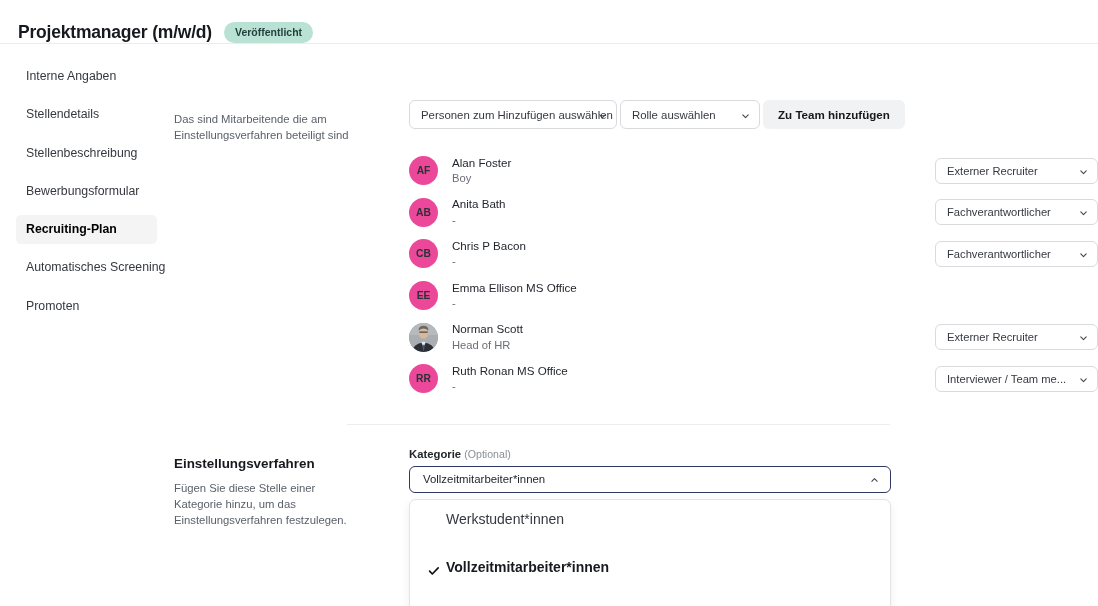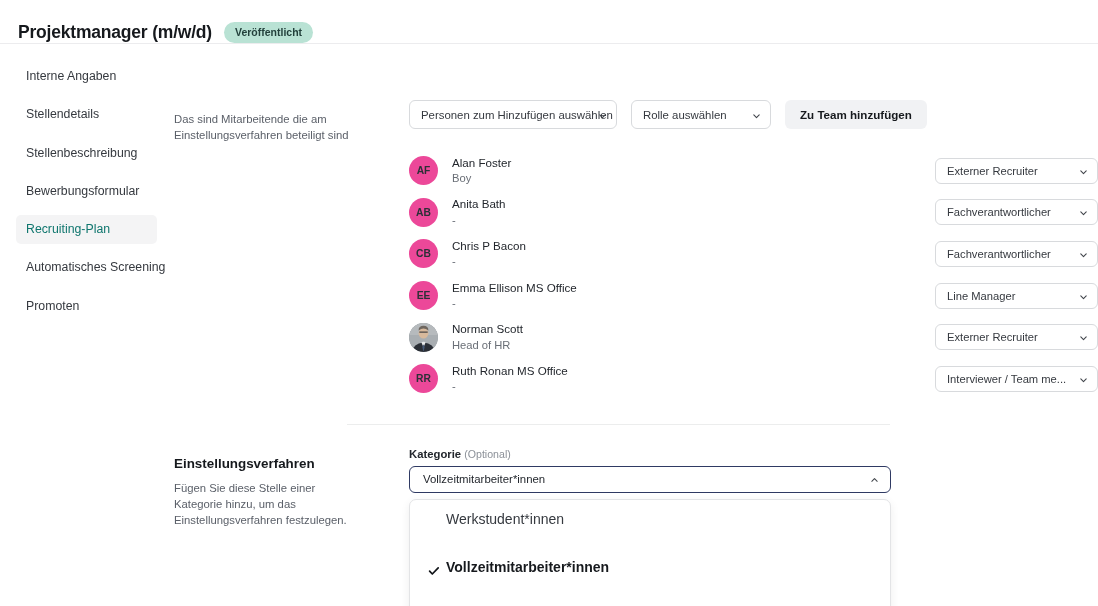--- a/index.html
+++ b/index.html
@@ -55,22 +55,22 @@
     font-size: 12.3px;
     color: #35393f;
     border-radius: 5px;
     line-height: 1.2;
     cursor: pointer;
     white-space: nowrap;
   }
   .nav-item + .nav-item { margin-top: 9.5px; }
   .nav-item.active {
     background: #f4f4f5;
-    font-weight: normal;
-    color: #0f766e;
+    font-weight: bold;
+    color: #000000;
   }
 
   
   .content { flex: 1; padding-top: 14px; position: relative; }
 
   .section {
     display: flex;
     padding-left: 0;
   }
   .sec-left {
@@ -97,21 +97,21 @@
     margin-top: 8px;
     font-size: 11.3px;
     color: #5b6069;
     line-height: 1.45;
     max-width: 190px;
   }
 
   .sec-right { flex: 1; padding-top: 42px; }
 
   
-  .toolbar { display: flex; align-items: center; gap: 14px; }
+  .toolbar { display: flex; align-items: center; gap: 3px; }
 
   .select {
     position: relative;
     border: 1px solid #d8dadd;
     border-radius: 6px;
     background: #fff;
     height: 29px;
     display: flex;
     align-items: center;
     padding: 0 26px 0 11px;
@@ -384,28 +384,20 @@
                   </svg>
               </span>
             </div>
           </div>
 
           <div class="member-row">
             <div class="avatar">EE</div>
             <div class="member-text">
               <div class="member-name">Emma Ellison MS Office</div>
               <div class="member-sub">-</div>
-            </div>
-            <div class="role-select">
-              <span>Line Manager</span>
-              <span class="caret">
-                <svg viewBox="0 0 10 10" width="9" height="9">
-                    <path d="M2 3.8 L5 6.8 L8 3.8" fill="none" stroke="#41454b" stroke-width="1.2" stroke-linecap="round" stroke-linejoin="round"></path>
-                  </svg>
-              </span>
             </div>
           </div>
 
           <div class="member-row">
             <div class="avatar photo">
               <svg viewBox="0 0 29 29">
                 <defs>
                     <clipPath id="avclip">
                       <circle cx="14.5" cy="14.5" r="14.5"></circle>
                     </clipPath>

